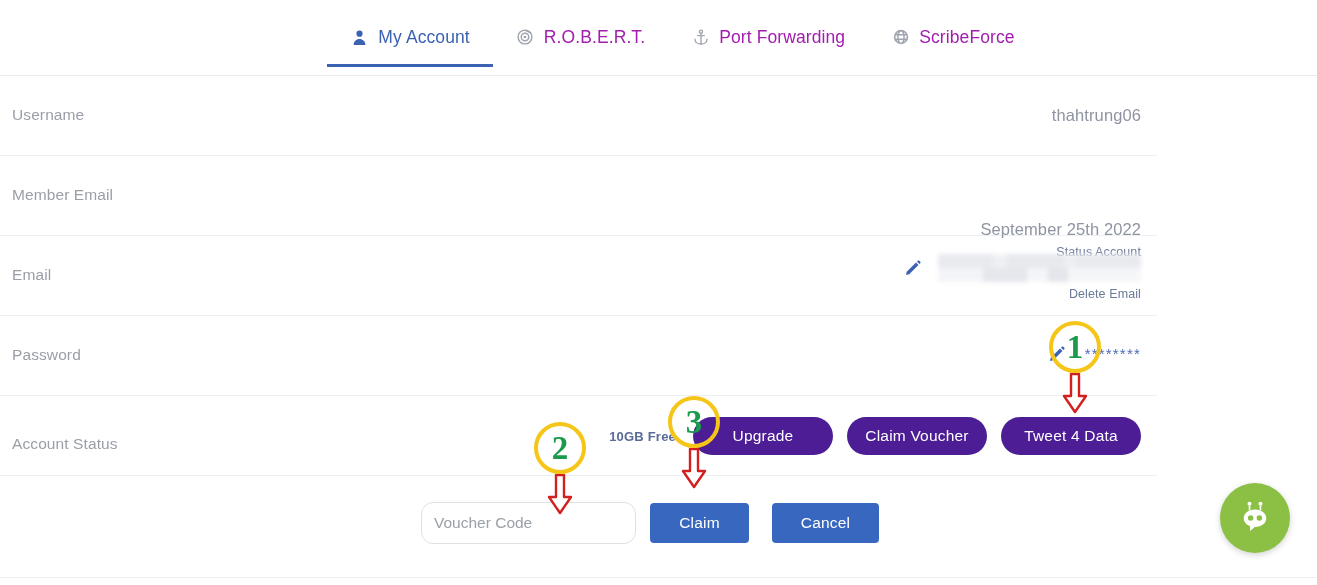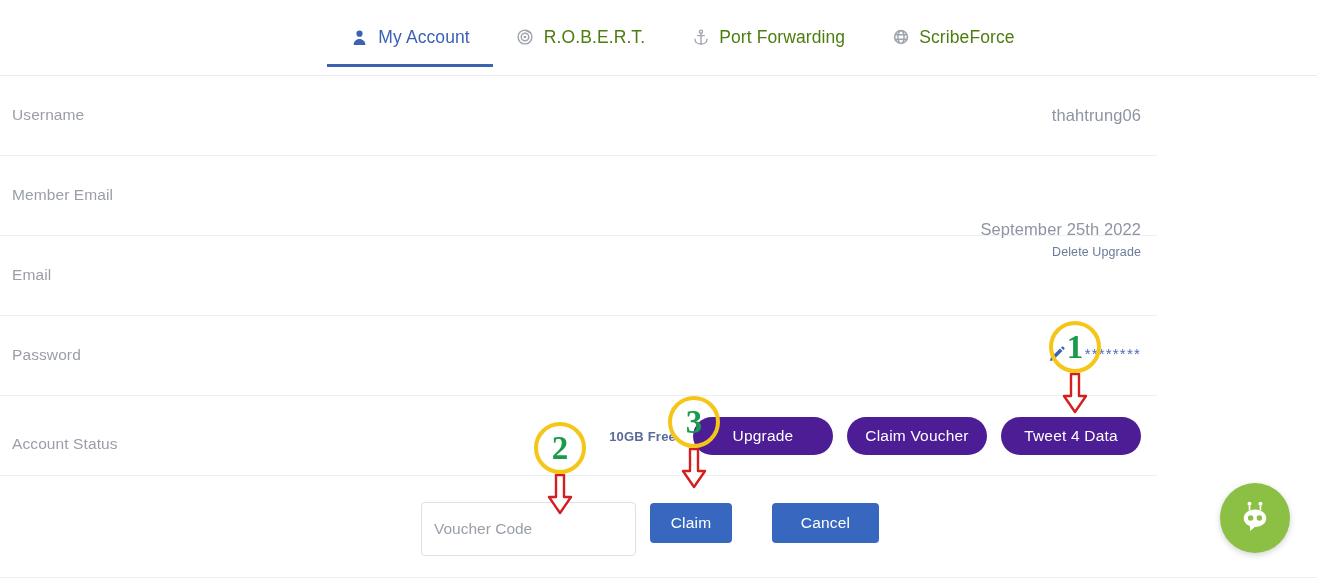--- a/index.html
+++ b/index.html
@@ -34,21 +34,21 @@
     gap: 9px;
     height: 76px;
     padding: 0 23px;
     padding-top: 26px;
     align-items: flex-start;
     cursor: pointer;
     white-space: nowrap;
   }
   .tab .tlabel {
     font-size: 17.5px;
-    color: #4d7c0f;
+    color: #a21caf;
     line-height: 22px;
     letter-spacing: 0.1px;
   }
   .tab .ticon {
     display: inline-flex;
     align-items: center;
     justify-content: center;
     width: 19px; height: 22px;
     color: #9ea3ad;
   }
@@ -213,44 +213,44 @@
     position: absolute;
     left: 0;
     top: 478px;
     width: 1317px;
     height: 100px;
     border-bottom: 1px solid #eeeff2;
   }
   #voucher-input {
     position: absolute;
     left: 421px; top: 502px;
-    width: 215px; height: 54px;
+    width: 215px; height: 42px;
     border: 1px solid #dfe1e6;
-    border-radius: 4px;
+    border-radius: 12px;
     background: #fff;
     font-size: 15.5px;
     font-family: "Liberation Sans", sans-serif;
     color: #44484f;
     padding: 0 12px;
     outline: none;
   }
   #voucher-input::placeholder { color: #9aa0a8; }
   .sq-btn {
     position: absolute;
     border: none;
     background: #3767bf;
     color: #fff;
     font-size: 15.5px;
     font-family: "Liberation Sans", sans-serif;
     border-radius: 4px;
     height: 40px;
     cursor: pointer;
     letter-spacing: 0.2px;
   }
-  #btn-claim { left: 650px; top: 503px; width: 82px; }
+  #btn-claim { left: 650px; top: 503px; width: 99px; }
   #btn-cancel { left: 772px; top: 503px; width: 107px; }
 
   
   #chat-bubble {
     position: absolute;
     left: 1220px; top: 483px;
     width: 70px; height: 70px;
     border-radius: 50%;
     background: #8cc045;
     box-shadow: 0 2px 6px rgba(0,0,0,.18);
@@ -349,26 +349,38 @@
       <div class="row-label">Username</div>
       <div class="row-right">
         <div class="value-main">thahtrung06</div>
       </div>
     </div>
 
     <div class="row" id="row-member">
       <div class="row-label">Member Email</div>
       <div class="row-right">
         <div class="value-main">September 25th 2022</div>
-        <span class="value-link">Delete Upgrade</span>
+        <span class="value-link">Status Account</span>
       </div>
     </div>
 
     <div class="row" id="row-email">
       <div class="row-label">Email</div>
+      <div class="row-right">
+        <div class="email-line">
+          <span class="pencil">
+            <svg viewBox="0 0 24 24" width="18" height="18" fill="currentColor">
+              <path d="M3.6 17.1l-.9 4.2 4.2-.9L19.3 8.1l-3.3-3.3L3.6 17.1z"></path>
+              <path d="M20.6 6.8l1.1-1.1a1.6 1.6 0 000-2.2l-1.1-1.1a1.6 1.6 0 00-2.2 0l-1.1 1.1 3.3 3.3z"></path>
+            </svg>
+          </span>
+          <span class="email-blur"></span>
+        </div>
+        <span class="value-link">Delete Email</span>
+      </div>
     </div>
 
     <div class="row" id="row-password">
       <div class="row-label">Password</div>
       <div class="row-right">
         <span class="pencil">
           <svg viewBox="0 0 24 24" width="18" height="18" fill="currentColor">
             <path d="M3.6 17.1l-.9 4.2 4.2-.9L19.3 8.1l-3.3-3.3L3.6 17.1z"></path>
             <path d="M20.6 6.8l1.1-1.1a1.6 1.6 0 000-2.2l-1.1-1.1a1.6 1.6 0 00-2.2 0l-1.1 1.1 3.3 3.3z"></path>
           </svg>

